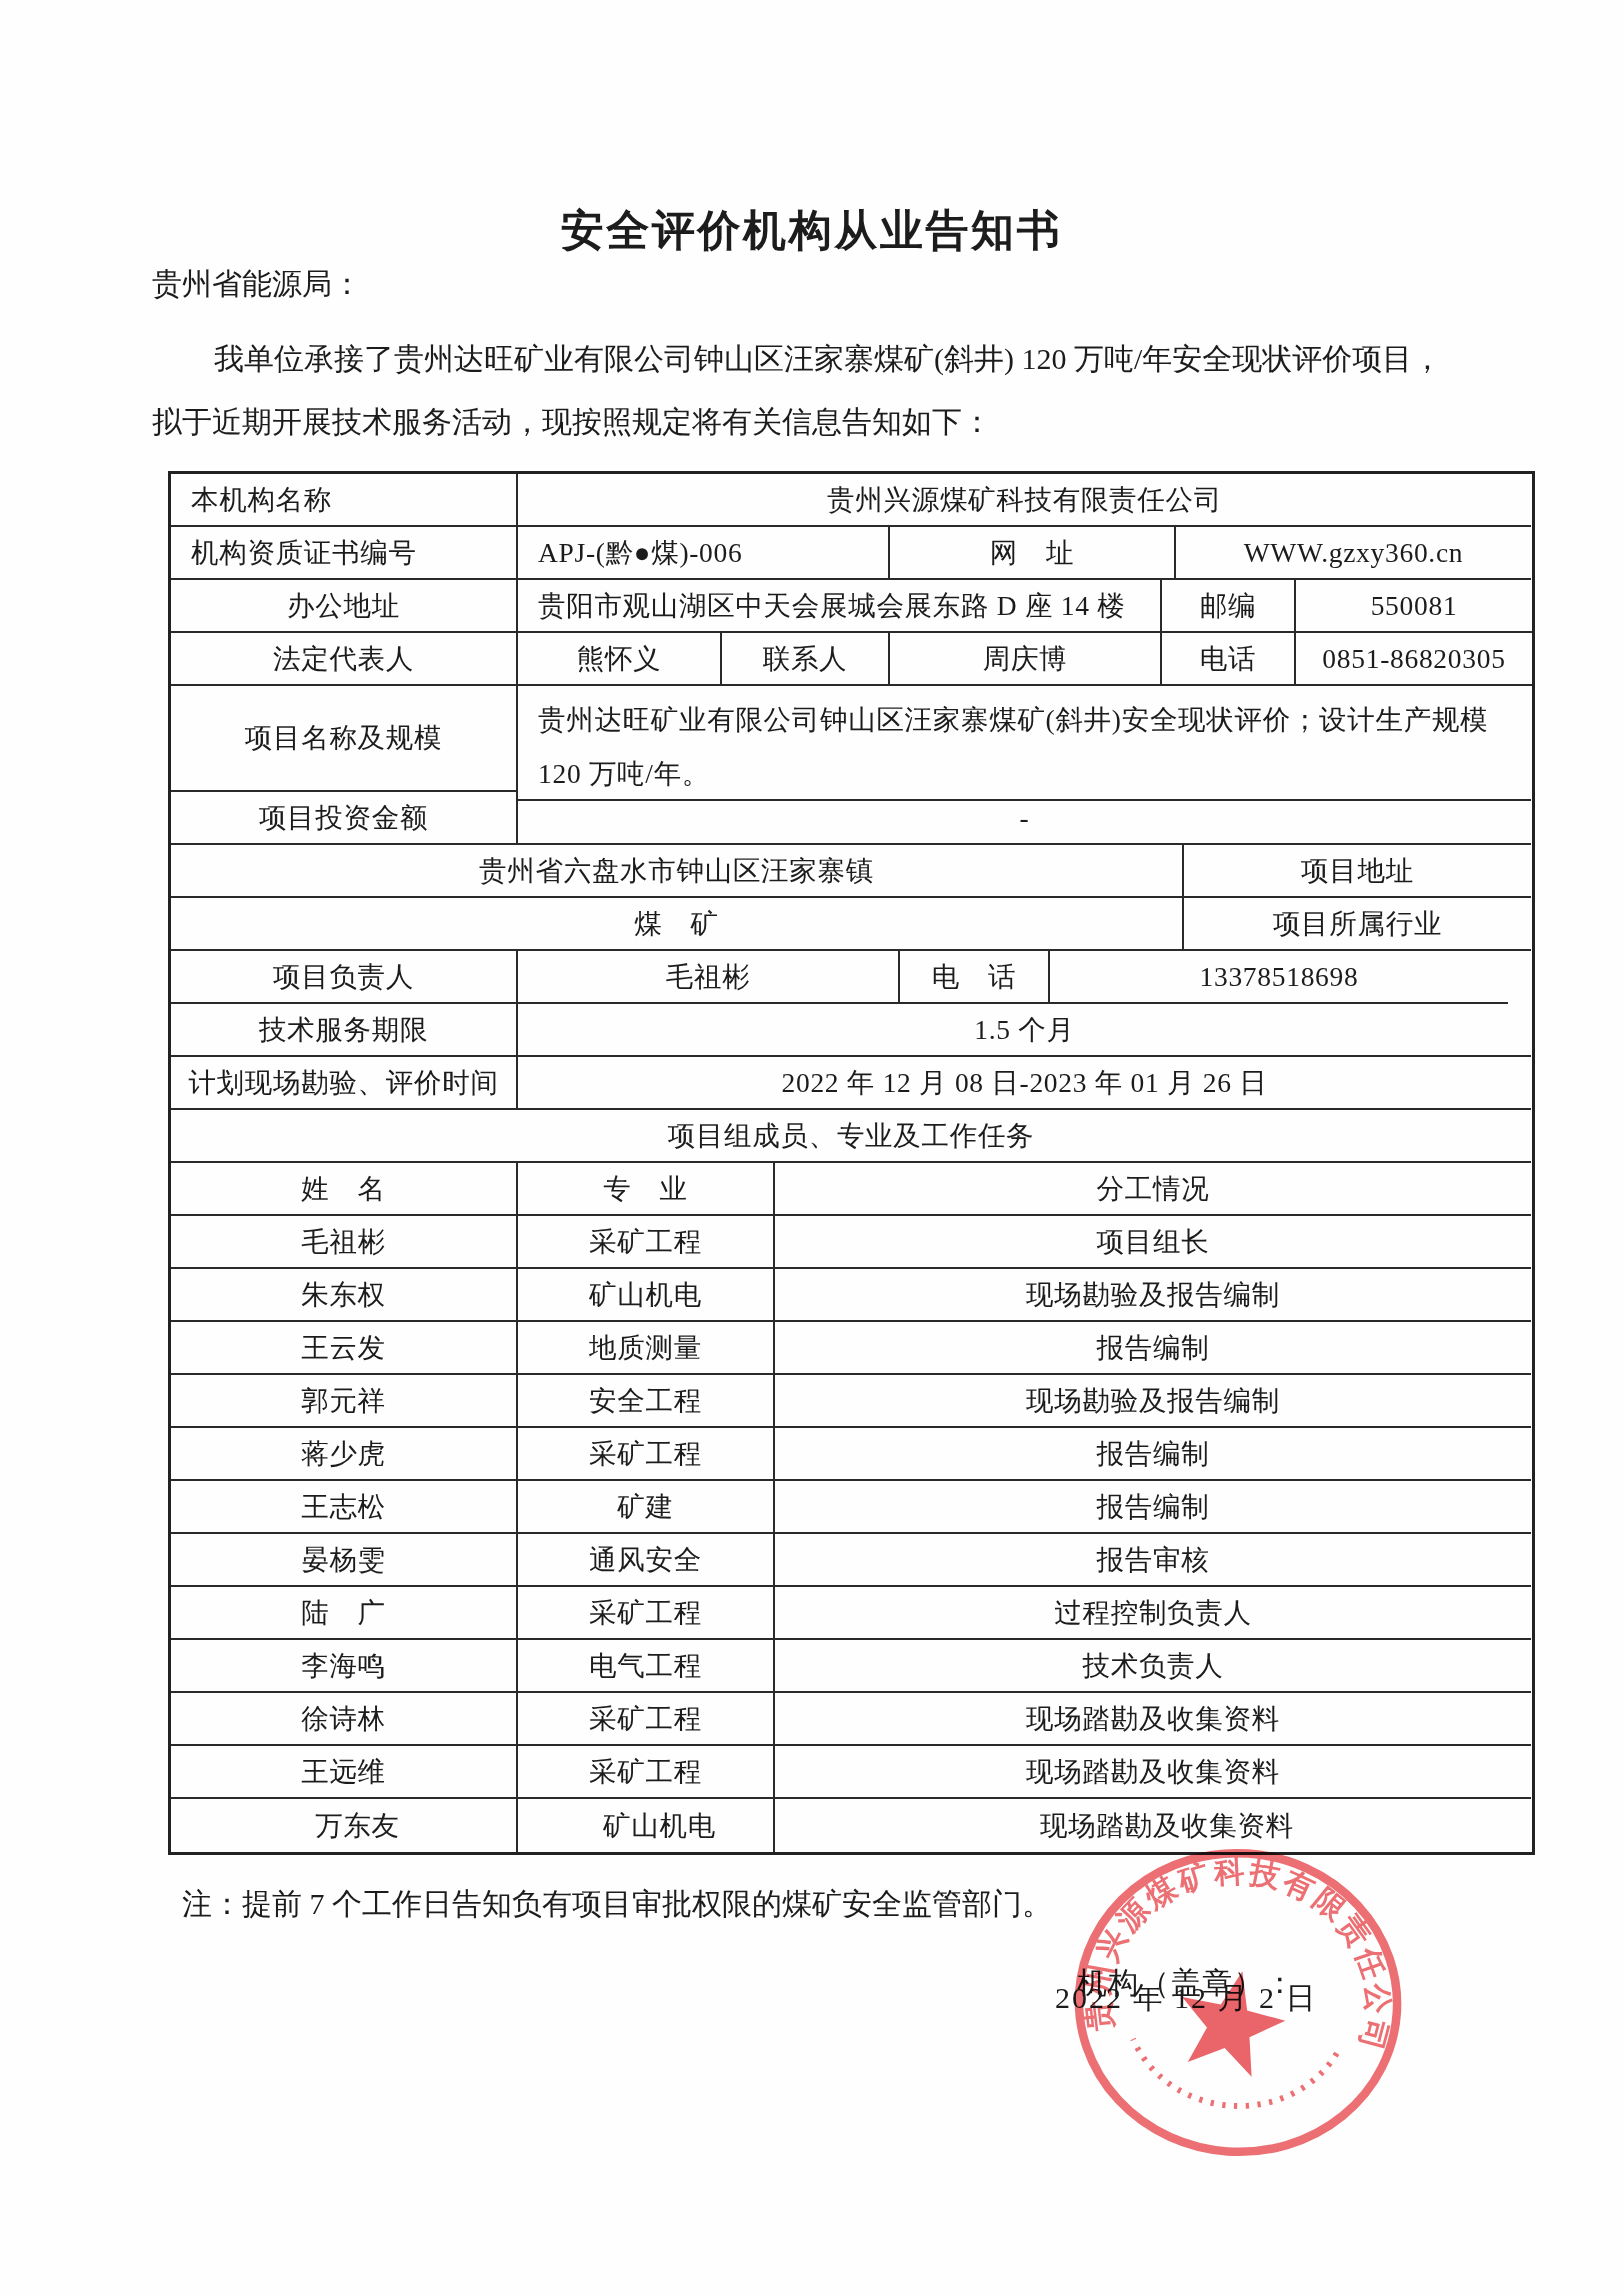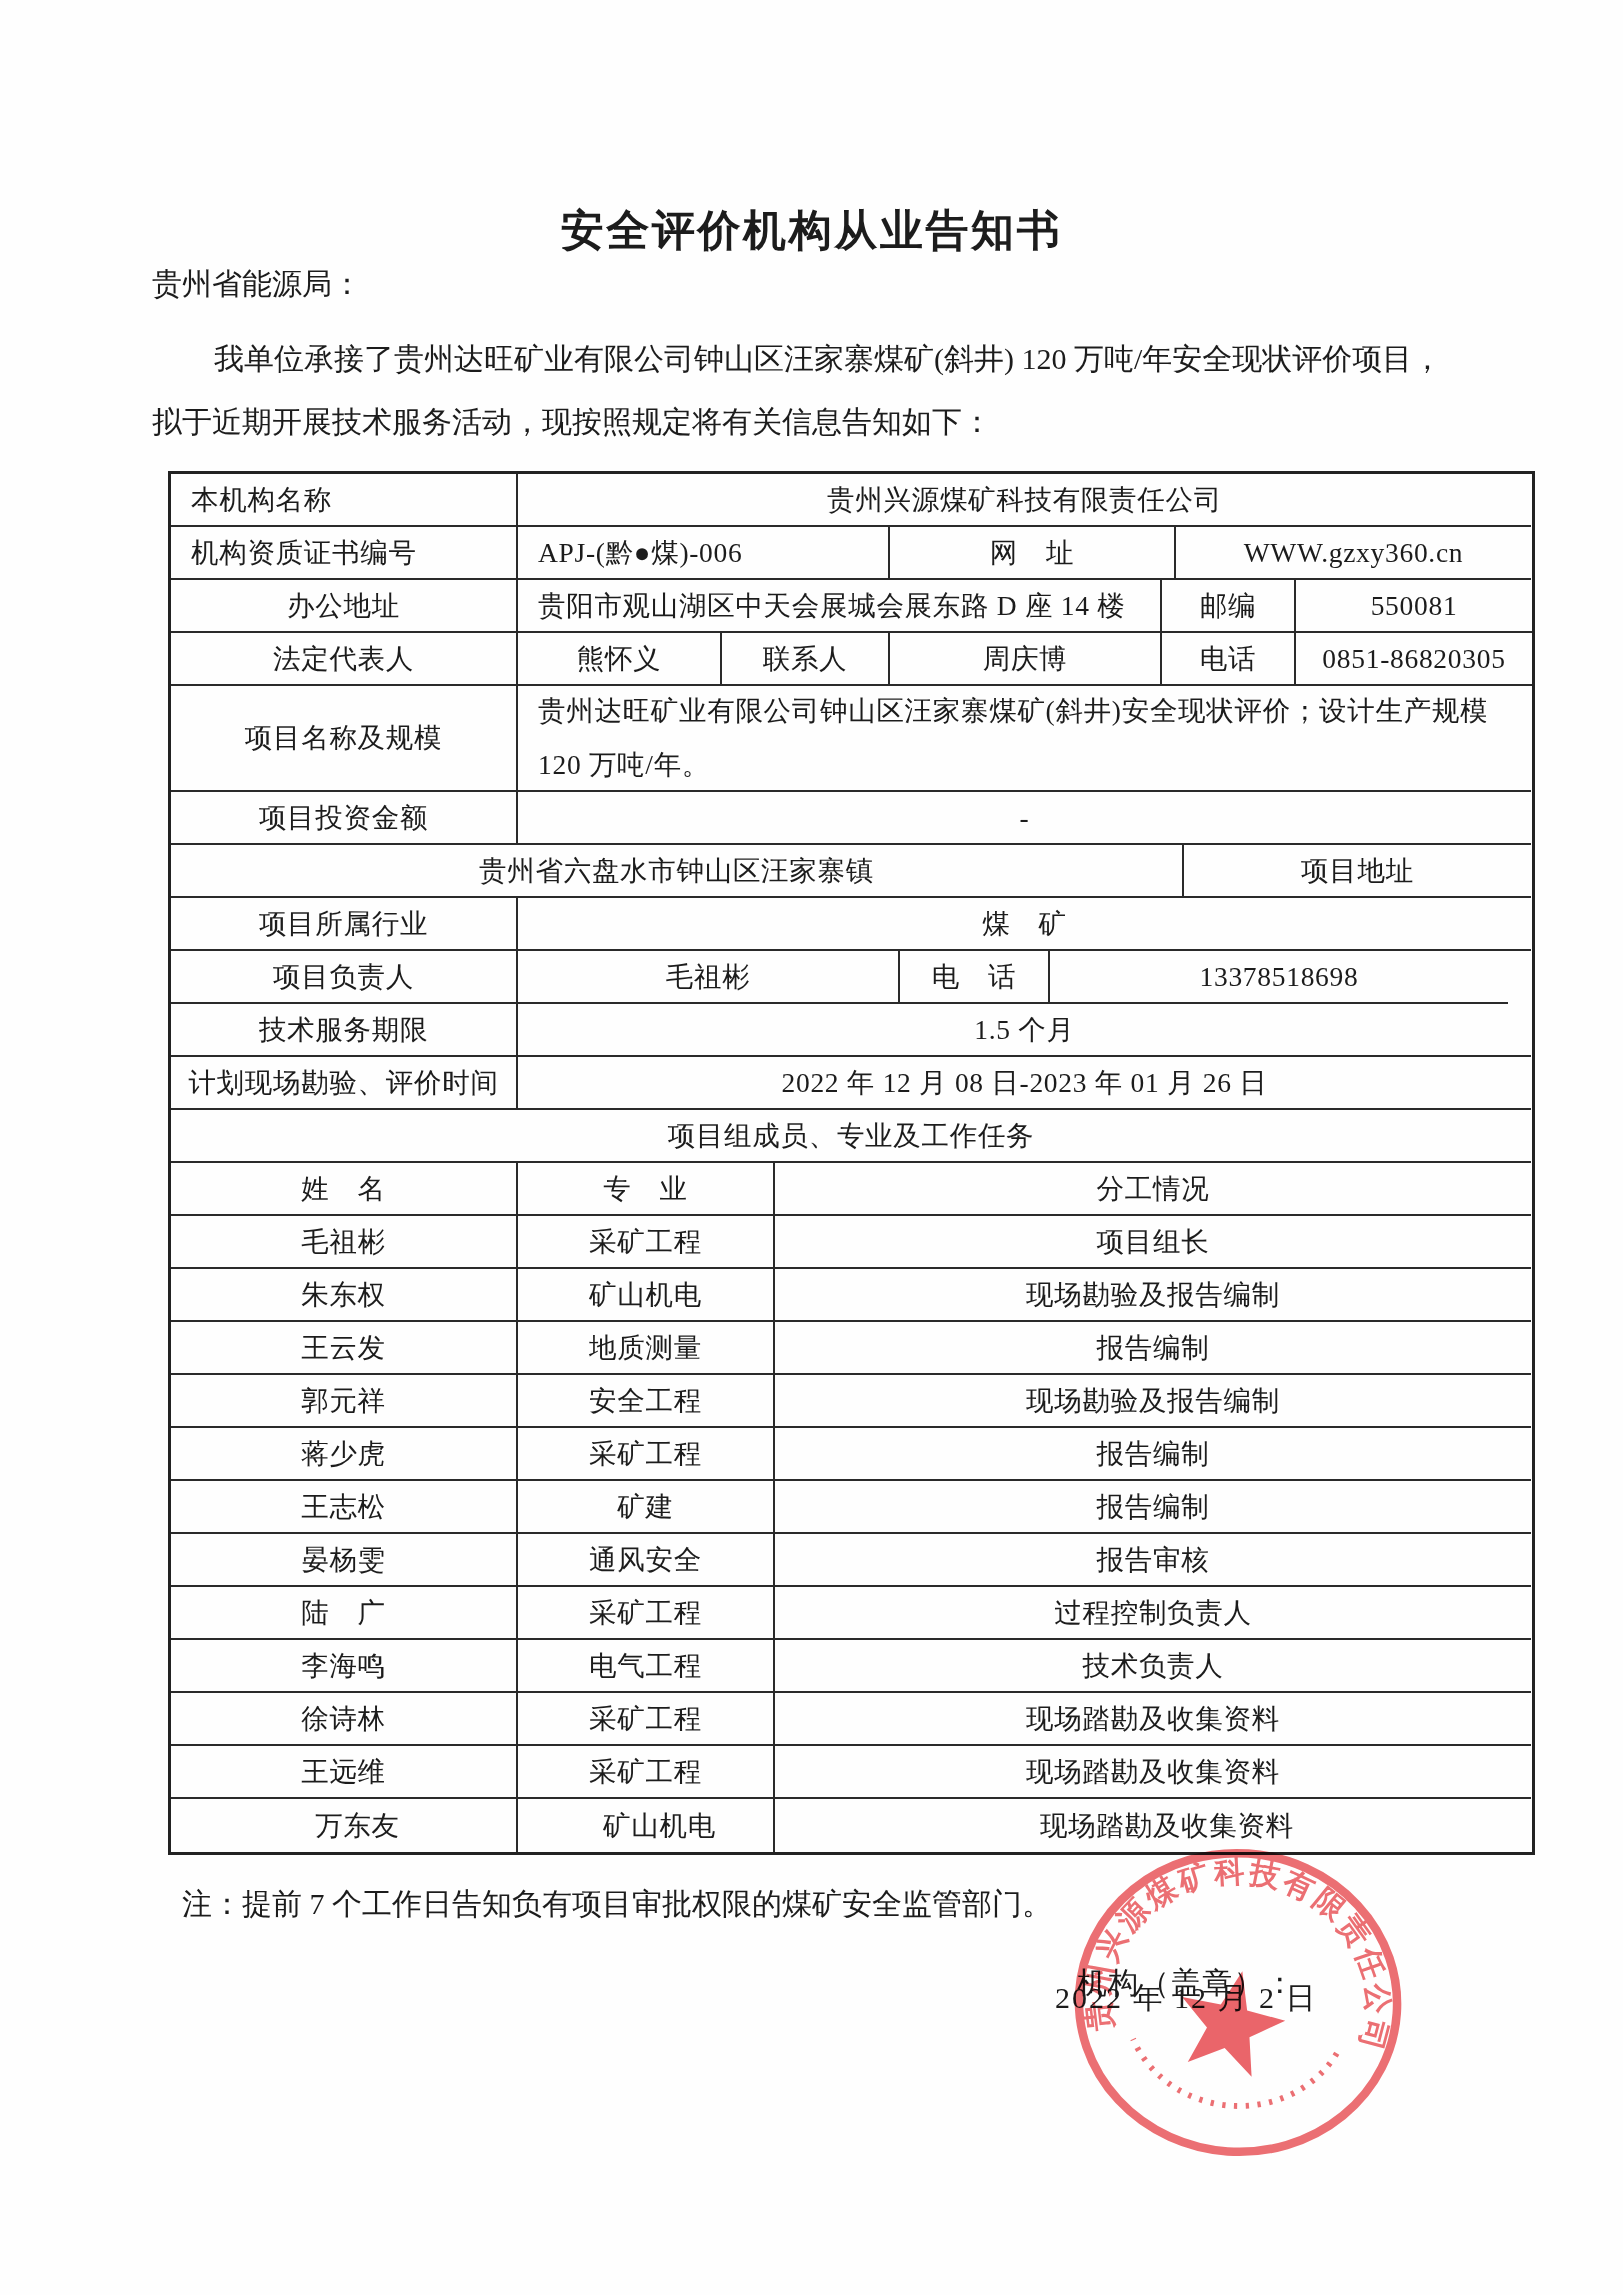--- a/index.html
+++ b/index.html
@@ -30,21 +30,21 @@
   .tr.tall { height:106px; }
   .td {
     box-sizing:border-box; flex:none; height:100%;
     border-right:2px solid #2a2a2a; border-bottom:2px solid #2a2a2a;
     display:flex; align-items:center; justify-content:center;
     text-align:center; overflow:hidden; letter-spacing:0.7px;
   }
   .td:last-child { border-right:none; }
   .tr:last-child .td { border-bottom:none;padding-left:28px; }
   .td.left { justify-content:flex-start; padding-left:20px; text-align:left; }
-  .td.col-v { flex-direction:column; align-items:flex-start; justify-content:center; gap:18.3px; text-align:left; }
+  .td.col-v { flex-direction:column; align-items:flex-start; justify-content:center; gap:18.3px; text-align:left;margin-top:9px; }
 
   .note { position:absolute; left:182px; top:1884px; font-size:30px; white-space:nowrap; }
   .seal-label { position:absolute; left:1077px; top:1963px; font-size:30px; letter-spacing:1.3px; }
   .doc-date { position:absolute; left:1055px; top:1978px; font-size:30px; letter-spacing:2px; }
 
   .stamp {
     position:absolute; left:1071px; top:1846px;
     opacity:0.88; mix-blend-mode:multiply;
   }
 </style>
@@ -104,22 +104,22 @@
       <div class="td" style="width:347px">项目投资金额</div>
       <div class="td" style="width:1013px">-</div>
     </div>
 
     <div class="tr">
       <div class="td" style="width:1013px">贵州省六盘水市钟山区汪家寨镇</div>
       <div class="td" style="width:347px">项目地址</div>
     </div>
 
     <div class="tr">
+      <div class="td" style="width:1013px">煤　矿</div>
       <div class="td" style="width:347px">项目所属行业</div>
-      <div class="td" style="width:1013px">煤　矿</div>
     </div>
 
     <div class="tr">
       <div class="td" style="width:347px">项目负责人</div>
       <div class="td" style="width:382px">毛祖彬</div>
       <div class="td" style="width:150px">电　话</div>
       <div class="td" style="width:458px">13378518698</div>
     </div>
 
     <div class="tr">

